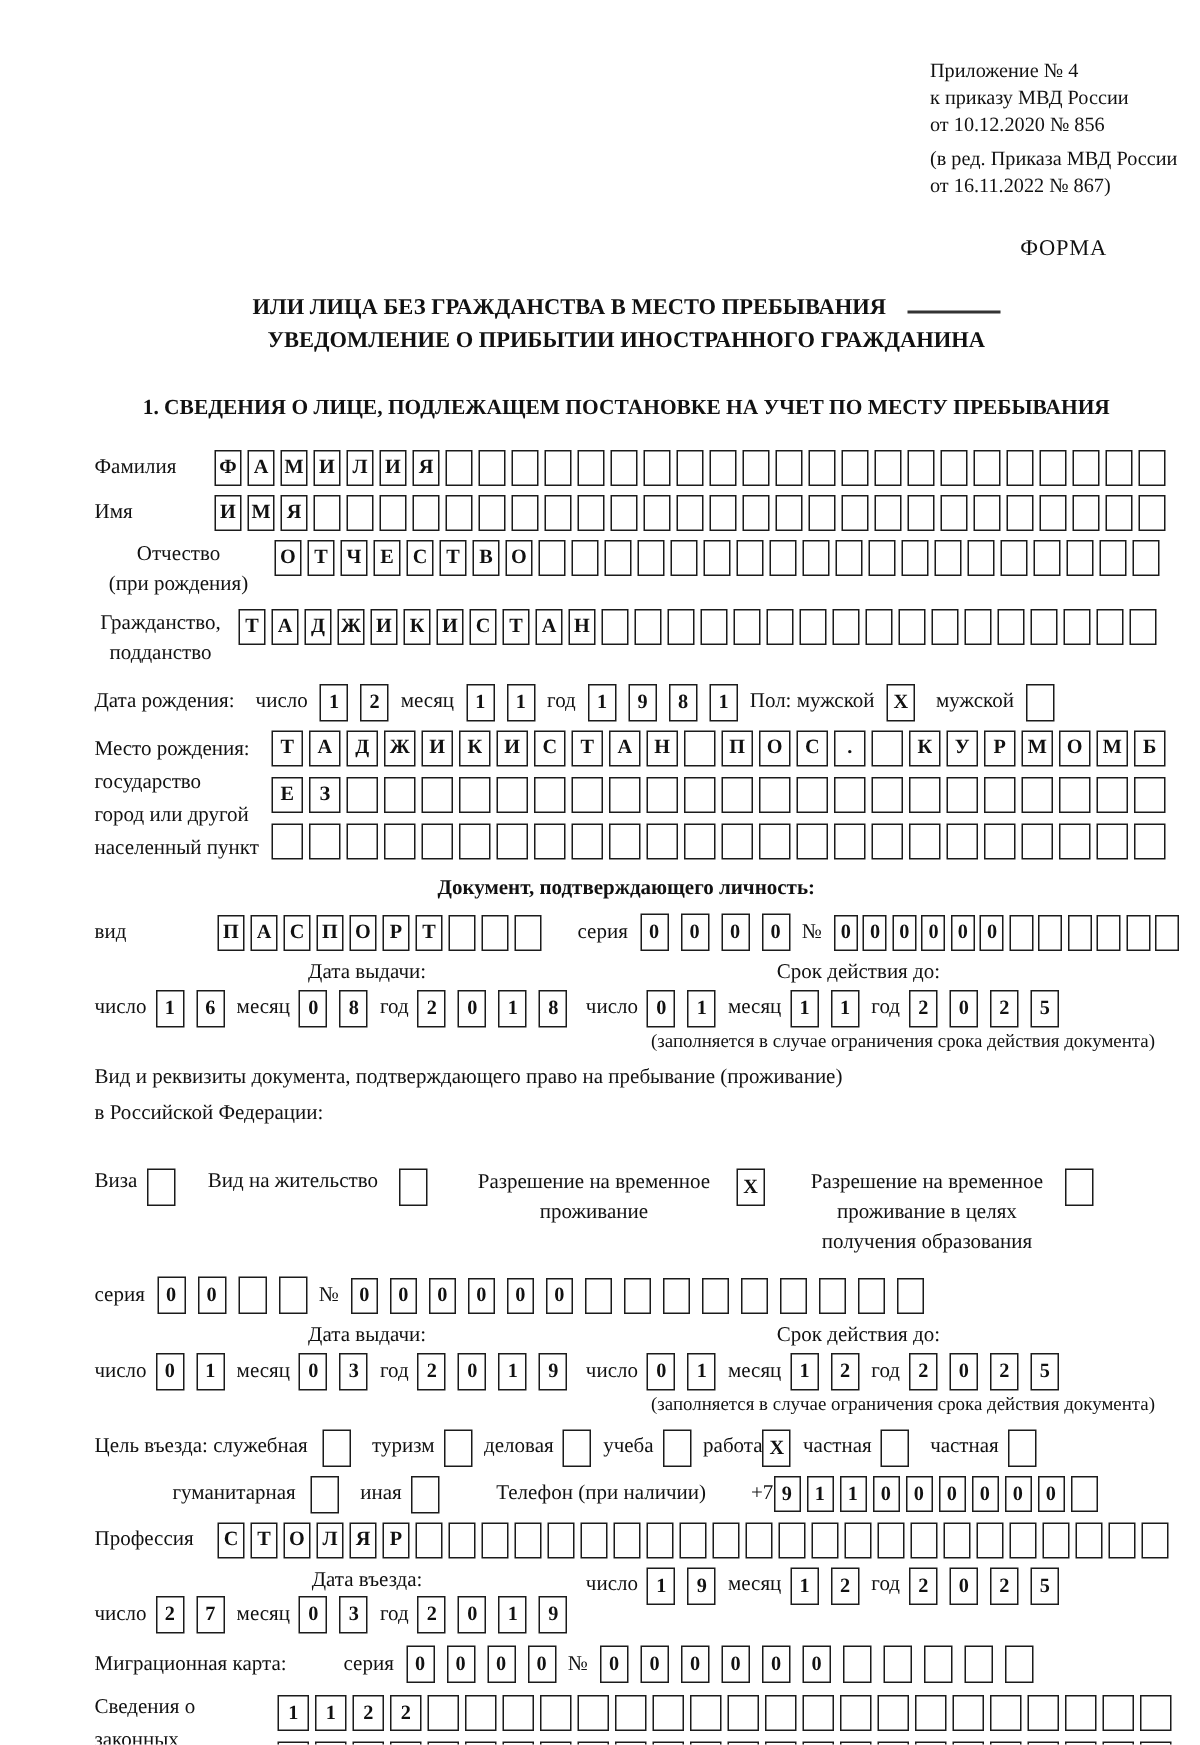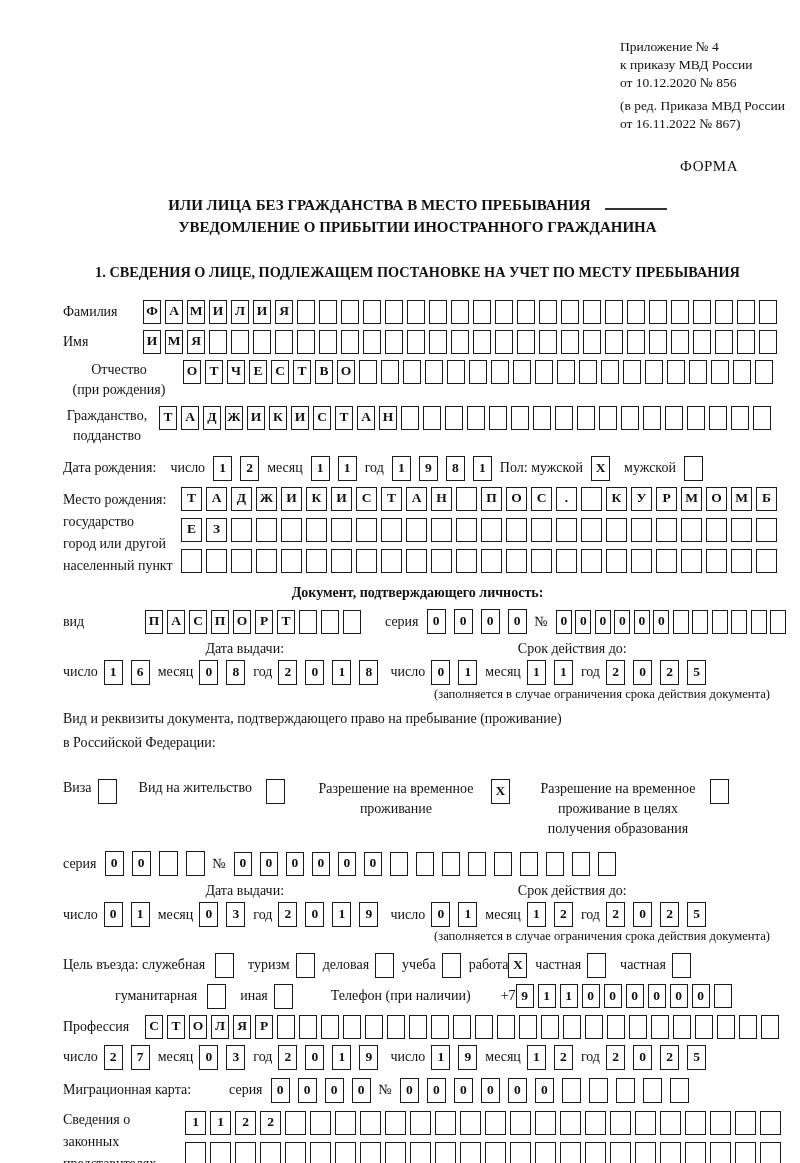--- a/index.html
+++ b/index.html
@@ -617,20 +617,21 @@
         <span class="cell"></span>
         <span class="cell"></span>
         <span class="cell"></span>
         <span class="cell"></span>
         <span class="cell"></span>
       </span>
   </div>
 
   <div class="daterow" style="margin-top:6px;">
     <div class="dategrp">
+      <div class="dtitle">Дата въезда:</div>
       <div class="dateline">
         <span class="dl">число</span>
         <span class="boxes big">
             <span class="cell">2</span>
             <span class="cell">7</span>
           </span>
         <span class="dl">месяц</span>
         <span class="boxes big">
             <span class="cell">0</span>
             <span class="cell">3</span>

